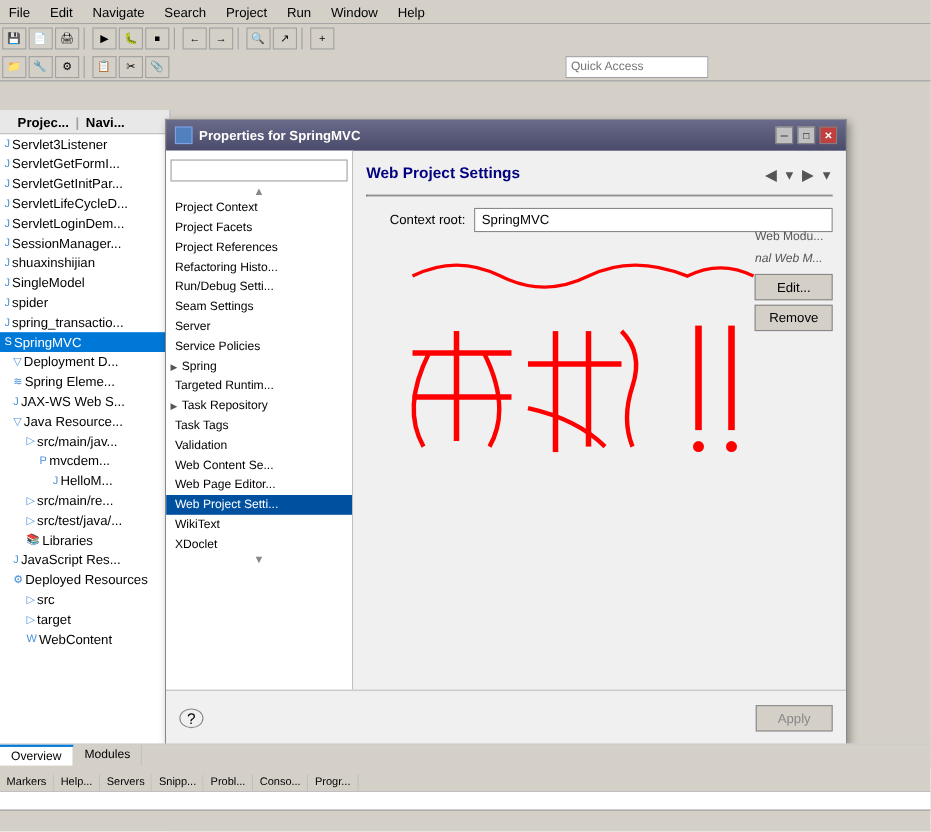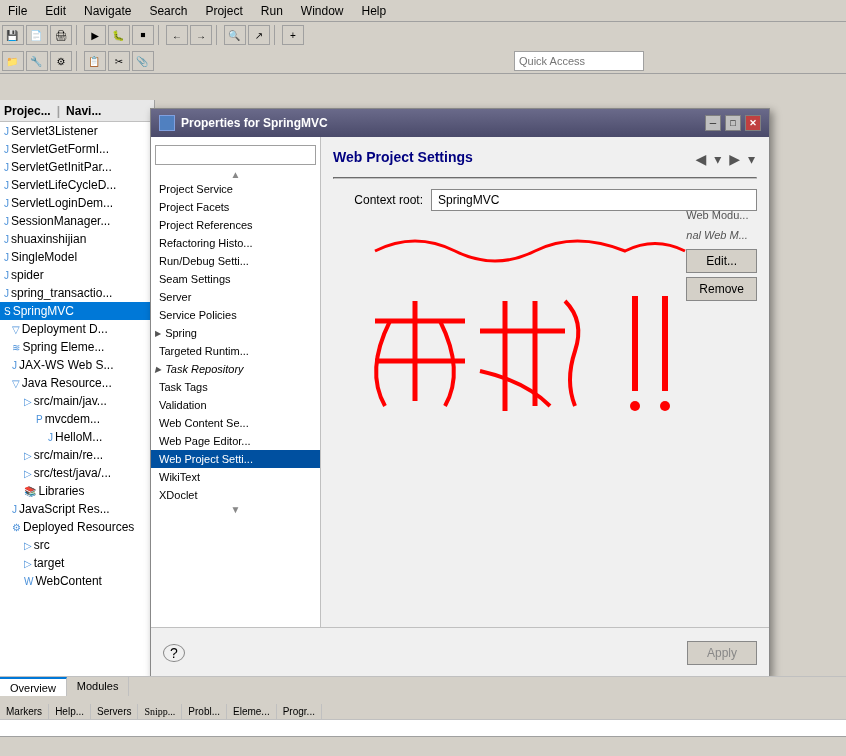--- a/index.html
+++ b/index.html
@@ -77,21 +77,21 @@
       background: white;
       border-right: 1px solid #a0a0a0;
       overflow: hidden;
     }
     .panel-header {
       height: 22px;
       background: #e8e8e8;
       border-bottom: 1px solid #c0c0c0;
       display: flex;
       align-items: center;
-      padding: 0 4px;
+      padding: 0 16px;
       gap: 4px;
       font-size: 11px;
       font-weight: bold;
     }
     .tree-item {
       padding: 2px 4px;
       cursor: pointer;
       white-space: nowrap;
       overflow: hidden;
       font-size: 11px;
@@ -496,31 +496,31 @@
     </div>
 
     <div class="dialog-content">
 
       <div class="nav-list">
         <input type="text" class="nav-search" value="" style="">
 
         
         <div style="text-align:center; color:#888; font-size:10px; cursor:pointer;">▲</div>
 
-        <div class="nav-item">Project Service</div>
+        <div class="nav-item">Project Context</div>
         <div class="nav-item">Project Facets</div>
         <div class="nav-item">Project References</div>
         <div class="nav-item">Refactoring Histo...</div>
         <div class="nav-item">Run/Debug Setti...</div>
         <div class="nav-item">Seam Settings</div>
         <div class="nav-item">Server</div>
         <div class="nav-item">Service Policies</div>
         <div class="nav-item has-arrow" style="padding-left: 4px;">Spring</div>
         <div class="nav-item">Targeted Runtim...</div>
-        <div class="nav-item has-arrow" style="padding-left: 4px; font-style: italic;">Task Repository</div>
+        <div class="nav-item has-arrow" style="padding-left: 4px;">Task Repository</div>
         <div class="nav-item">Task Tags</div>
         <div class="nav-item">Validation</div>
         <div class="nav-item">Web Content Se...</div>
         <div class="nav-item">Web Page Editor...</div>
         <div class="nav-item active">Web Project Setti...</div>
         <div class="nav-item">WikiText</div>
         <div class="nav-item">XDoclet</div>
 
         
         <div style="text-align:center; color:#888; font-size:10px; cursor:pointer;">▼</div>
@@ -596,23 +596,23 @@
     <div class="bottom-tabs">
       <div class="bottom-tab active">Overview</div>
       <div class="bottom-tab">Modules</div>
     </div>
     <div class="bottom-content">
 
       <div style="display:flex; gap:0; border-bottom: 1px solid #c0c0c0; background:#d4d0c8; position:absolute; bottom:36px; left:0; width:846px; height:24px; align-items:flex-end;">
         <div class="bottom-tab" style="font-size:10px; padding: 2px 6px;">Markers</div>
         <div class="bottom-tab" style="font-size:10px; padding: 2px 6px;">Help...</div>
         <div class="bottom-tab" style="font-size:10px; padding: 2px 6px;">Servers</div>
-        <div class="bottom-tab" style="font-size:10px; padding: 2px 6px; font-family: Liberation Serif, serif;">Snipp...</div>
+        <div class="bottom-tab" style="font-size:10px; padding: 2px 6px;">Snipp...</div>
         <div class="bottom-tab" style="font-size:10px; padding: 2px 6px;">Probl...</div>
-        <div class="bottom-tab" style="font-size:10px; padding: 2px 6px;">Eleme...</div>
+        <div class="bottom-tab" style="font-size:10px; padding: 2px 6px;">Conso...</div>
         <div class="bottom-tab" style="font-size:10px; padding: 2px 6px;">Progr...</div>
       </div>
     </div>
   </div>
 
   <div class="status-bar">
     <span></span>
   </div>
 
 </div>

